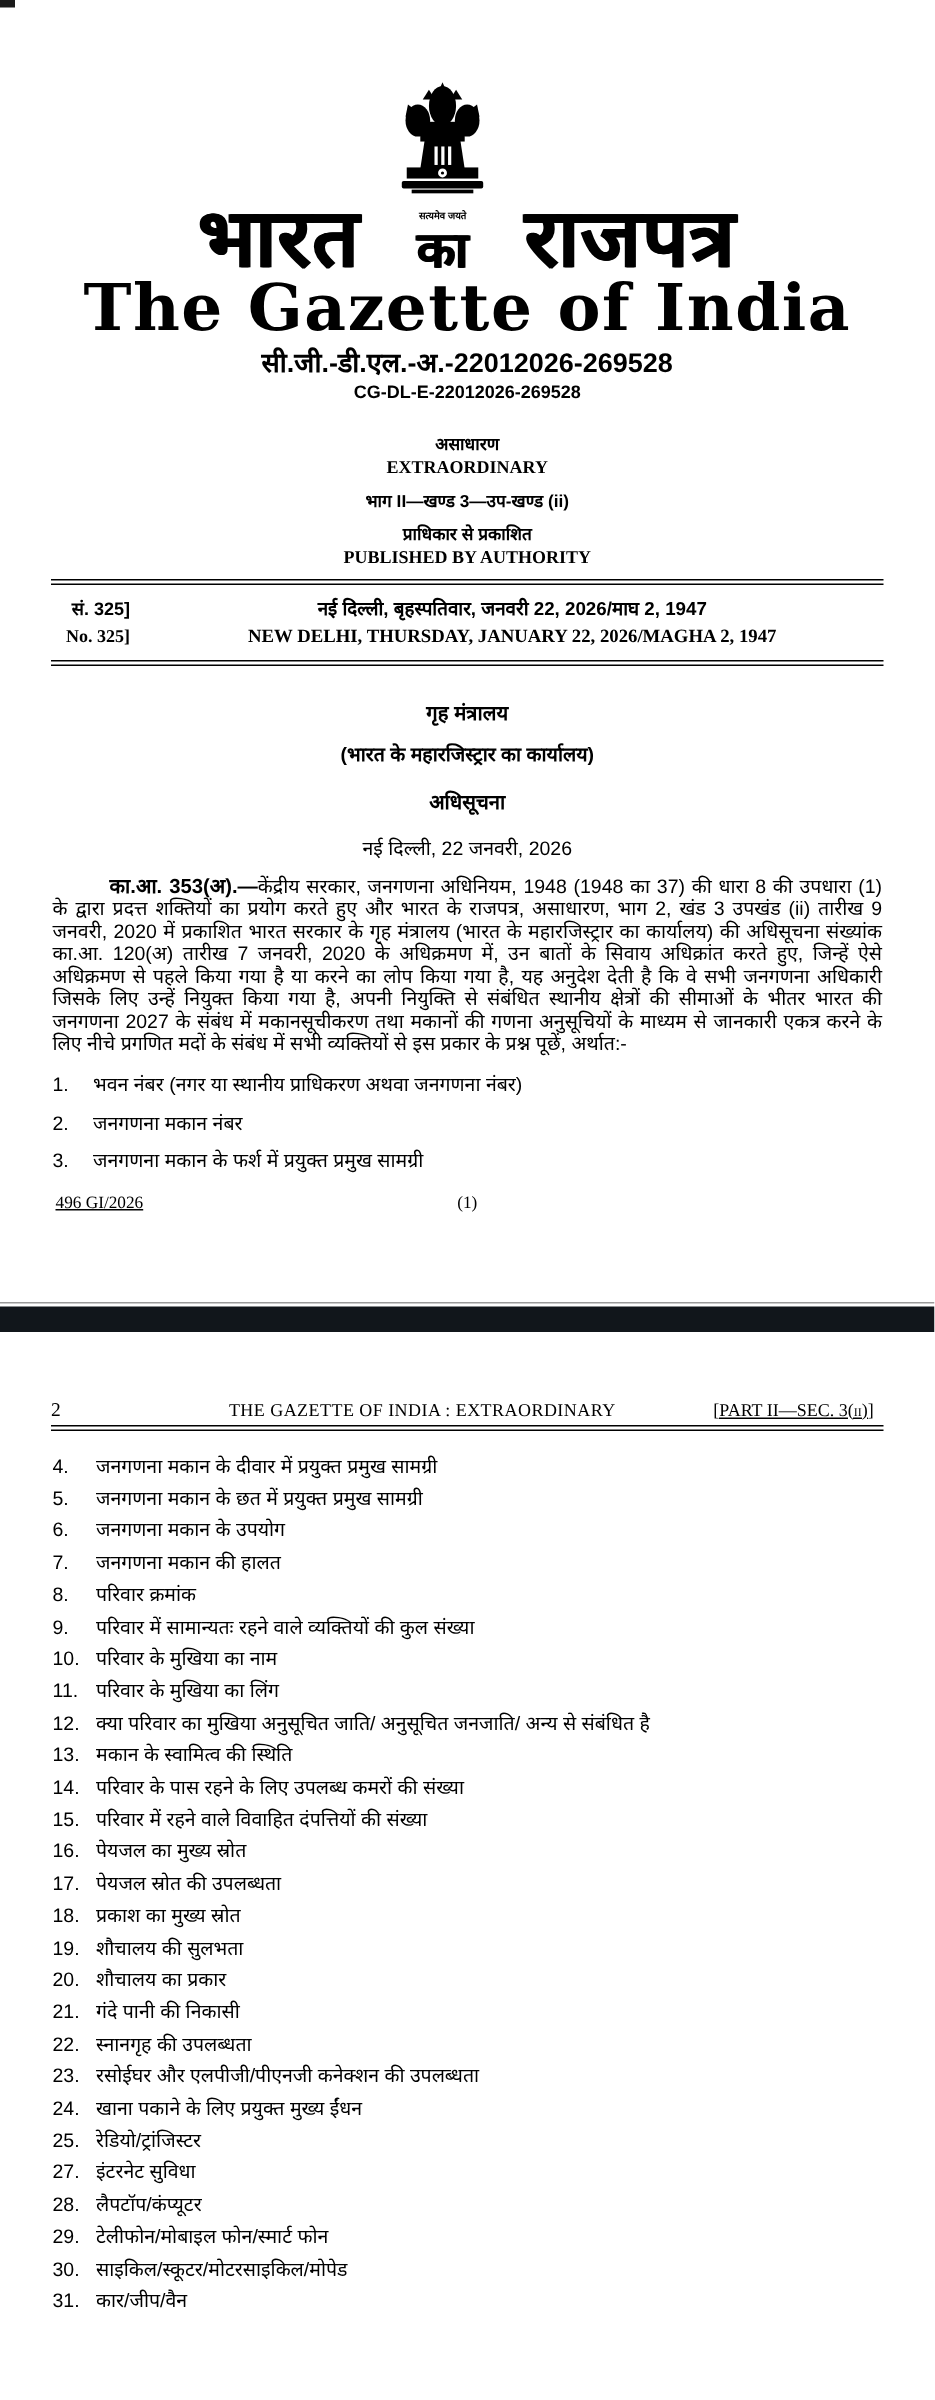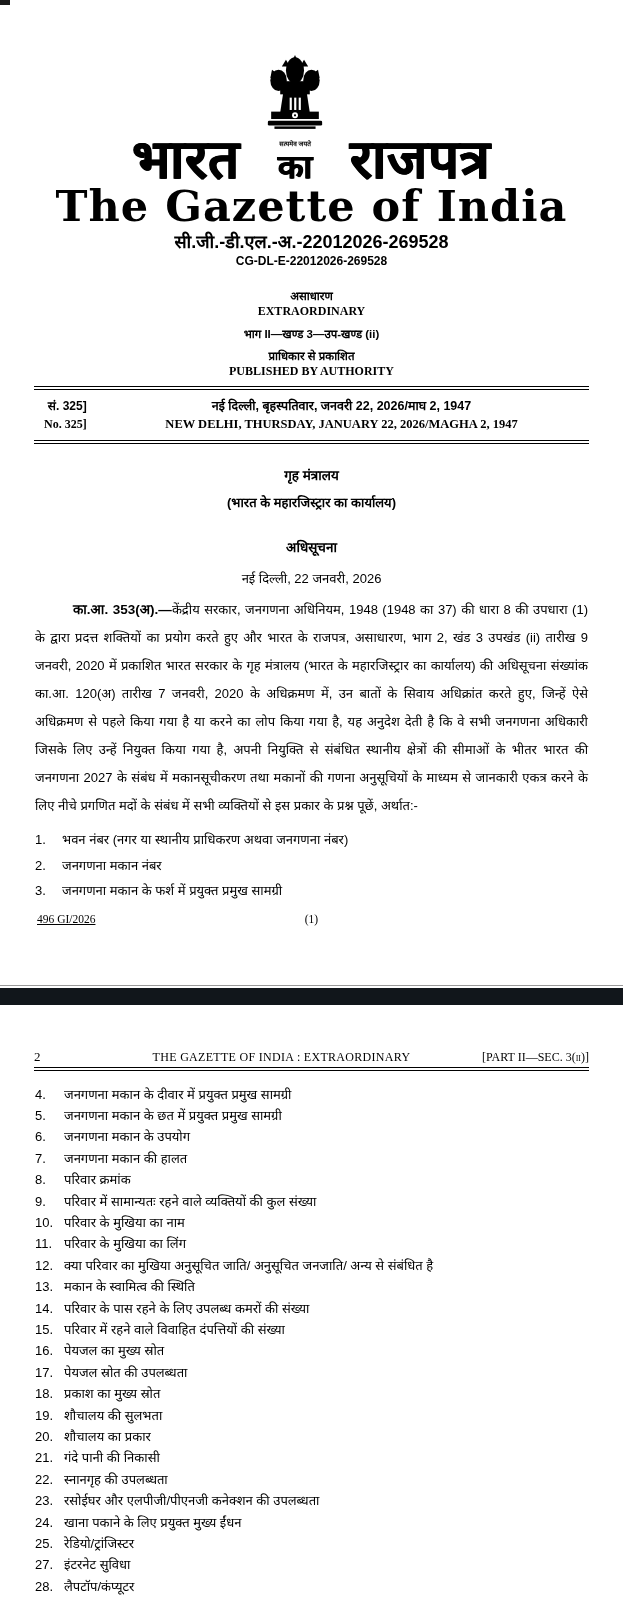--- a/index.html
+++ b/index.html
@@ -37,25 +37,25 @@
   }
   .issue-col{position:absolute;left:10px;top:7px;font-weight:bold;text-align:right;}
   .issue-hi{font-size:12px;}
   .issue-en{font-family:"Liberation Serif",serif;font-size:12px;margin-top:3px;}
   .date-col{text-align:center;font-weight:bold;margin-left:70px;margin-right:10px;}
   .date-hi{font-size:12.5px;}
   .date-en{font-family:"Liberation Serif",serif;font-size:12.5px;margin-top:3px;}
   
   .ministry{margin-top:22px;font-size:13.5px;}
   .office{margin-top:9px;font-size:13px;}
-  .notif{margin-top:27px;font-size:13.5px;}
+  .notif{margin-top:14px;font-size:13.5px;}
   .place-date{text-align:center;font-size:13px;margin-top:13px;}
   
   .para{
-    margin:9px 35px 0 35px;text-align:justify;font-size:13px;line-height:28px;
+    margin:9px 35px 0 35px;text-align:justify;font-size:13px;line-height:15px;
     text-indent:38px;
   }
   .para b{font-size:13.5px;}
   
   .qlist{margin:7px 35px 0 35px;}
   .q-item{display:flex;line-height:25.5px;font-size:13px;}
   .q-item .num{width:27px;flex:none;}
   .qlist2{margin:13px 35px 0 35px;}
   .qlist2 .q-item{line-height:21.4px;}
   .qlist2 .q-item .num{width:29px;}
@@ -69,21 +69,21 @@
   .sep-grayline{height:1px;background:#9a9a9a;}
   .sep-band{height:17px;background:#11161b;margin-top:2px;}
   
   .p2header{
     margin:44px 34px 0 34px;display:flex;align-items:flex-end;
     border-bottom:4px double #000;padding-bottom:2px;
     font-family:"Liberation Serif",serif;font-size:12px;
   }
   .p2header .pg{width:60px;font-size:13px;}
   .p2header .ctr{flex:1;text-align:center;letter-spacing:.3px;}
-  .p2header .rgt{width:120px;text-align:right;font-variant:small-caps;white-space:nowrap;}
+  .p2header .rgt{width:120px;text-align:center;font-variant:small-caps;white-space:nowrap;text-decoration:underline;}
 </style>
 </head>
 <body>
 
 <div class="corner-mark"></div>
 
 <div>
 
   <div class="masthead">
     <span class="mast-word">भारत</span>

